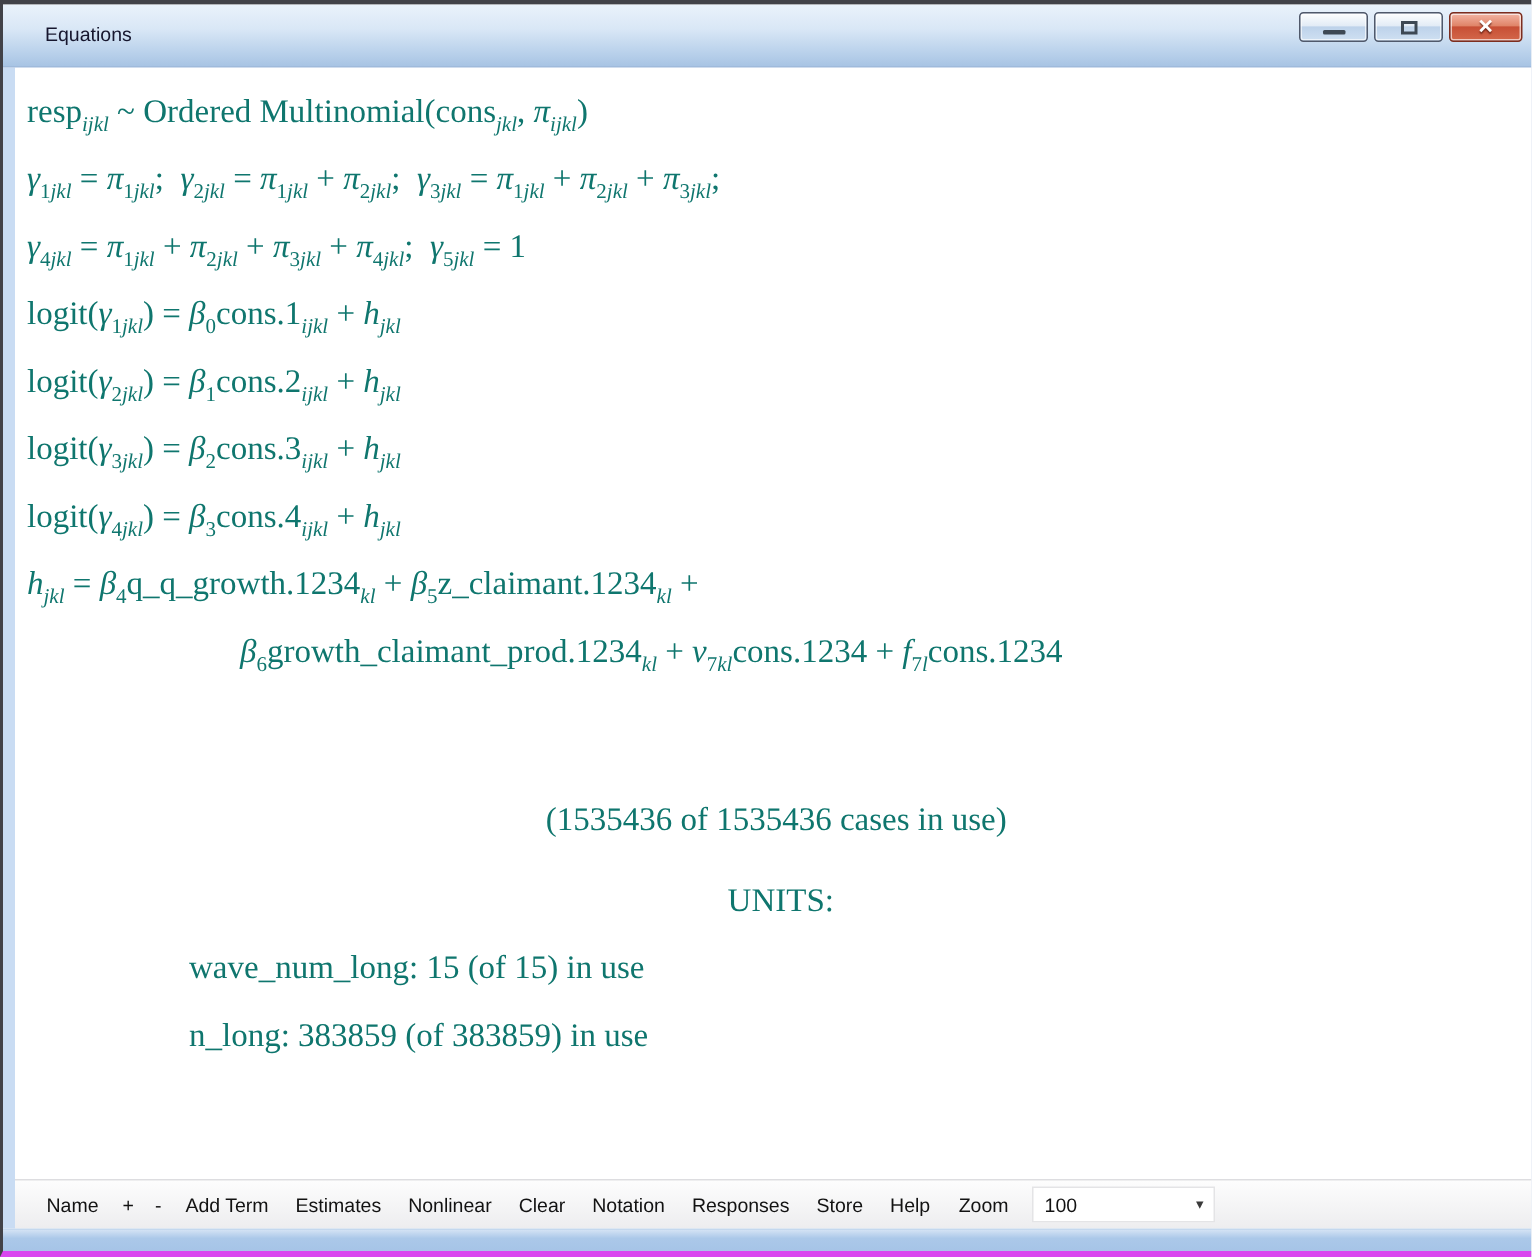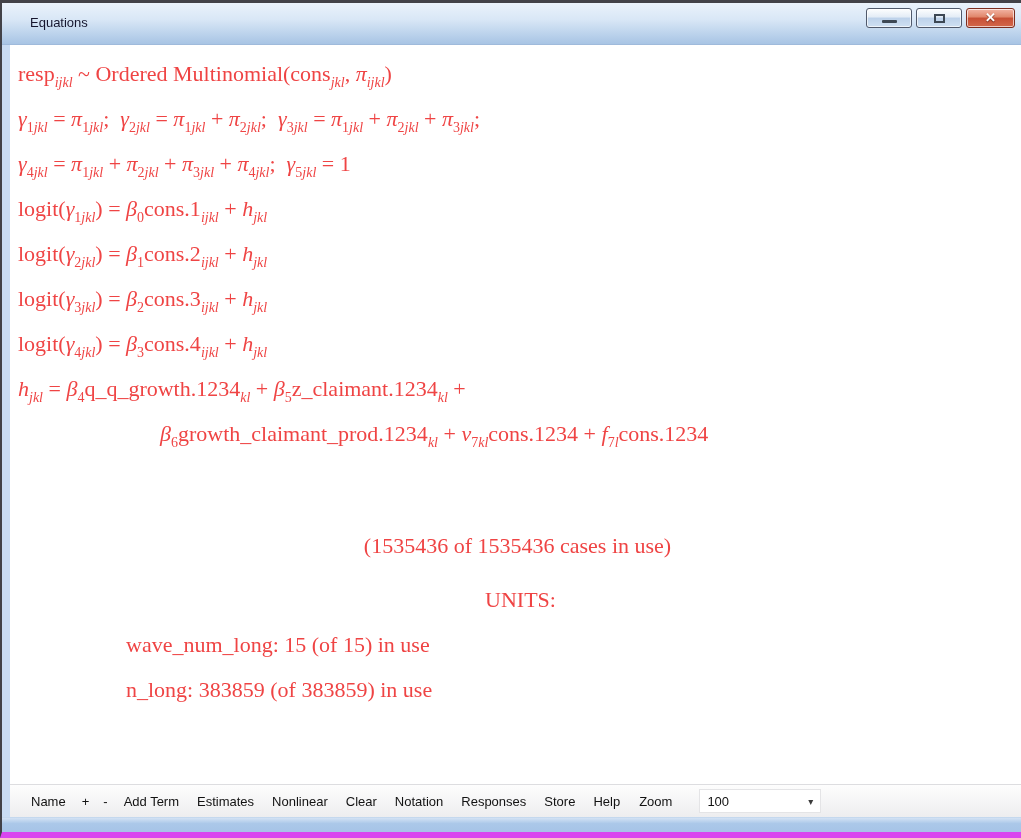--- a/index.html
+++ b/index.html
@@ -2,21 +2,21 @@
 <html><head>
 <meta charset="utf-8">
 <style>
   html,body { margin:0; padding:0; background:#dfe8f2; }
   * { box-sizing:border-box; }
   .window {
     position:relative; width:1021px; height:838px;
     display:flex; flex-direction:column;
     border-top:3px solid #424248;
     border-left:2px solid #424248;
-    border-bottom:6px solid #d946ef;
+    border-bottom:4px solid #d946ef;
     background:#fff;
     font-family:"Liberation Sans", sans-serif;
     overflow:hidden;
   }
   
   .titlebar {
     position:relative; height:42px; flex:0 0 42px;
     background:linear-gradient(180deg,#eaf2fb 0%, #d9e7f6 40%, #bcd3ec 75%, #a8c4e4 100%);
     border-bottom:1px solid #9fbadb;
   }
@@ -43,21 +43,21 @@
   .glyph-close { color:#fff; font-size:13px; font-weight:bold; line-height:18px;
                  text-shadow:0 1px 1px rgba(60,10,0,.6); }
   
   .main { flex:1 1 auto; display:flex; min-height:0; }
   .left-strip { flex:0 0 8px; background:#c9dcf3; }
   .right-col { flex:1 1 auto; display:flex; flex-direction:column; min-width:0; }
   .content {
     flex:1 1 auto; background:#fff; overflow:hidden;
     padding:8px 4px 0 8px;
     font-family:"Liberation Serif","DejaVu Serif",serif;
-    color:#ef4444;
+    color:#0f766e;
   }
   .eq-line { font-size:22px; height:45px; line-height:42px; white-space:nowrap; }
   .eq-indent { padding-left:142px; }
   .seg-n { font-style:normal; }
   .seg-i { font-style:italic; }
   .seg-sub, .seg-subi { font-size:14px; vertical-align:-6px; }
   .seg-subi { font-style:italic; }
   .gap-large { height:66px; }
   .info-line { font-size:22px; height:46px; line-height:44px; white-space:nowrap;text-align:center; }
   .units-label { padding-left:6px; margin-top:8px; }
@@ -67,21 +67,21 @@
     flex:0 0 33px; display:flex; align-items:center;
     background:linear-gradient(180deg,#fdfdfd, #ededef);
     border-top:1px solid #dddde0;
     font-size:13px; color:#121212;
     padding-left:12px; white-space:nowrap;
   }
   .tb-item { padding:0 9px; cursor:default; }
   .tb-item.small { padding:0 7px; }
   .tb-zoom { font-weight:normal; padding:0 4px 0 10px; }
   .zoom-combo {
-    margin-left:23px; width:122px; height:24px; background:#fff;
+    margin-left:12px; width:122px; height:24px; background:#fff;
     border:1px solid #e4e4e6;
     display:flex; align-items:center; justify-content:space-between;
     padding:0 7px; cursor:default;
   }
   .combo-arrow { font-size:10px; color:#3a3a3a; }
   
   .bottom-strip {
     flex:0 0 15px;
     background:linear-gradient(180deg,#d3e2f4 0%, #abc8e9 40%, #a6c4e7 100%);
     border-top:1px solid #c4d8ee;

